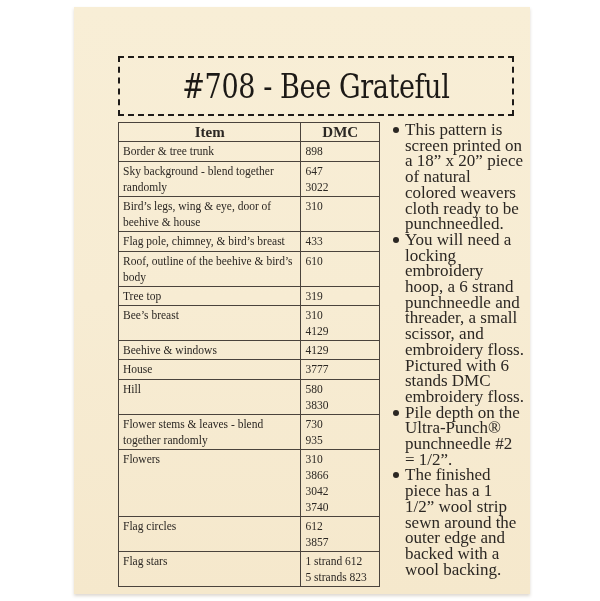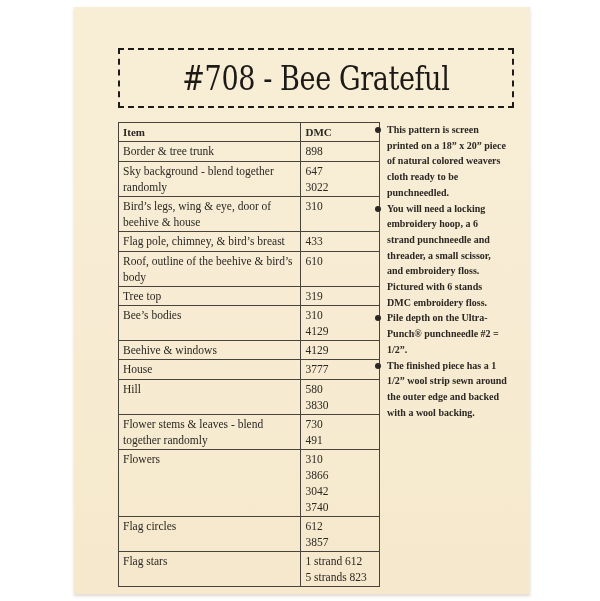--- a/index.html
+++ b/index.html
@@ -20,21 +20,21 @@
       left: 74px;
       top: 7px;
       width: 456px;
       height: 587px;
       background: linear-gradient(180deg, #f8eed6 0%, #f7ecd3 50%, #f5e8cc 100%);
       box-shadow: 0 2px 3px rgba(120,100,70,0.25);
     }
     .title-box {
       position: absolute;
       left: 118px;
-      top: 48px;
+      top: 56px;
       width: 396px;
       height: 60px;
       border: 2.5px dashed #1e1b18;
       border-image: none;
       box-sizing: border-box;
       display: flex;
       align-items: center;
       justify-content: center;
     }
     .title-text {
@@ -55,40 +55,39 @@
       line-height: 16px;
       color: #2b2723;
     }
     table.colors th, table.colors td {
       border: 1.5px solid #4a433c;
       padding: 1px 4px 1px 4px;
       vertical-align: top;
     }
     table.colors th {
       font-weight: bold;
-      text-align: left;
+      text-align: center;
       height: 16px;
-      font-size: 11px;
+      font-size: 15px;
       margin-top: 24px;
     }
     table.colors td.item { width: 175px; text-align: left; }
     table.colors td.dmc { width: 70px; text-align: left; }
     .dmc-line { display: block; }
     .notes {
       position: absolute;
-      left: 375px;
+      left: 393px;
       top: 122px;
       width: 132px;
       margin: 0;
       padding: 0;
       list-style: none;
-      font-size: 10px;
+      font-size: 17px;
       line-height: 15.7px;
       color: #2b2723;
-      font-weight: bold;
     }
     .notes li {
       position: relative;
       padding-left: 12px;
       margin: 0;
     }
     .bullet {
       position: absolute;
       left: 0;
       top: 5px;
@@ -146,21 +145,21 @@
           <span class="dmc-line">610</span>
         </td>
       </tr>
       <tr style="height: 18px;">
         <td class="item">Tree top</td>
         <td class="dmc">
           <span class="dmc-line">319</span>
         </td>
       </tr>
       <tr style="height: 34px;">
-        <td class="item">Bee’s bodies</td>
+        <td class="item">Bee’s breast</td>
         <td class="dmc">
           <span class="dmc-line">310</span>
           <span class="dmc-line">4129</span>
         </td>
       </tr>
       <tr style="height: 18px;">
         <td class="item">Beehive &amp; windows</td>
         <td class="dmc">
           <span class="dmc-line">4129</span>
         </td>
@@ -175,21 +174,21 @@
         <td class="item">Hill</td>
         <td class="dmc">
           <span class="dmc-line">580</span>
           <span class="dmc-line">3830</span>
         </td>
       </tr>
       <tr style="height: 34px; margin-top: 33px;">
         <td class="item">Flower stems &amp; leaves - blend together randomly</td>
         <td class="dmc">
           <span class="dmc-line">730</span>
-          <span class="dmc-line">491</span>
+          <span class="dmc-line">935</span>
         </td>
       </tr>
       <tr style="height: 62px;">
         <td class="item">Flowers</td>
         <td class="dmc">
           <span class="dmc-line">310</span>
           <span class="dmc-line">3866</span>
           <span class="dmc-line">3042</span>
           <span class="dmc-line">3740</span>
         </td>

